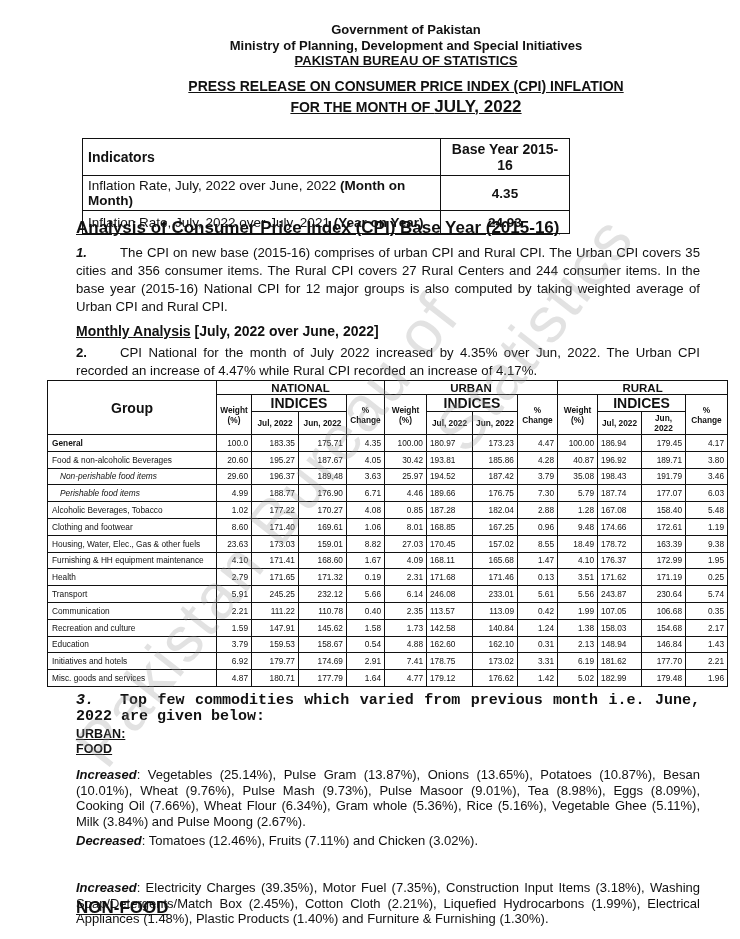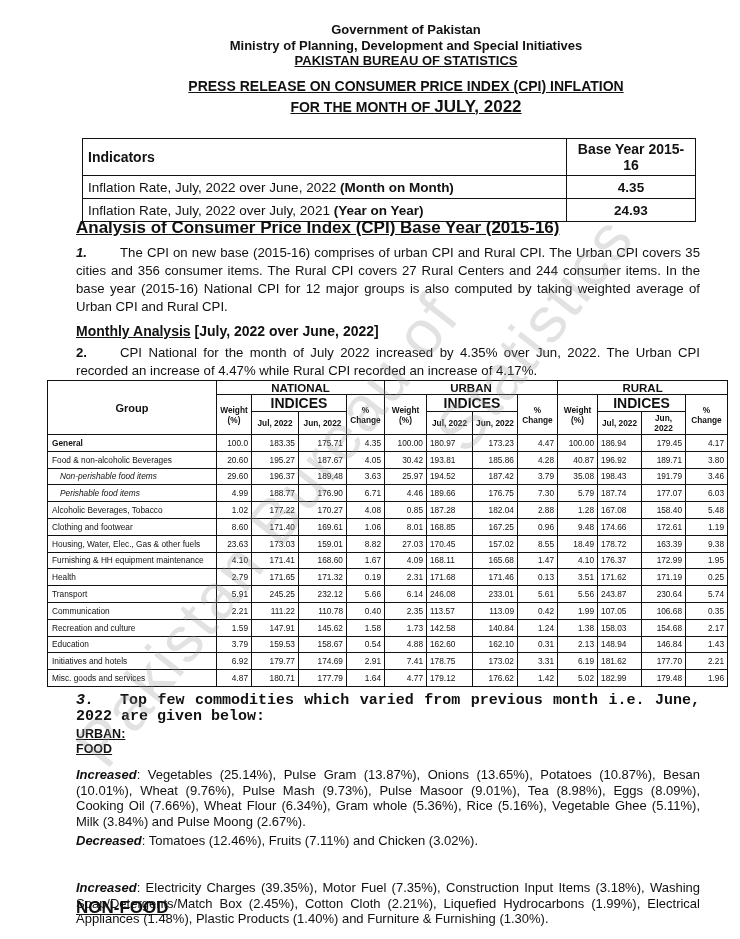--- a/index.html
+++ b/index.html
@@ -17,21 +17,21 @@
 
   .hdr { position: absolute; left: 0; width: 724px; text-align: center; font-weight: bold; padding-left: 44px; }
   .h1 { top: 22px; font-size: 13px; }
   .h2 { top: 38px; font-size: 13px; }
   .h3 { top: 53px; font-size: 13px; text-decoration: underline; }
   .h4 { top: 78px; font-size: 14px; text-decoration: underline; }
   .h5 { top: 97px; font-size: 14px; text-decoration: underline; }
   .h5 .big { font-size: 17px; }
 
   table.ind {
-    position: absolute; left: 82px; top: 138px; width: 614px;
+    position: absolute; left: 82px; top: 138px; width: 488px;
     border-collapse: collapse; font-size: 13.5px; border-radius: 7px;
   }
   table.ind td { border: 1.5px solid #111; padding: 2px 5px; height: 18px; }
   table.ind .c2 { width: 118px; text-align: center; font-weight: bold; }
   table.ind .hd { font-weight: bold; font-size: 14px; }
 
   .sec-title {
     position: absolute; left: 76px; top: 218px; font-size: 17px; font-weight: bold;
     text-decoration: underline;
   }
@@ -123,21 +123,21 @@
       <col style="width:46px">
       <col style="width:45px">
       <col style="width:40px">
     <col style="width:40px">
       <col style="width:44px">
       <col style="width:44px">
       <col style="width:42px">
   </colgroup>
   <thead>
     <tr>
-      <th rowspan="3" style="font-size:11px">Group</th>
+      <th rowspan="3" style="font-size:14px">Group</th>
       <th colspan="4" class="region">NATIONAL</th>
       <th colspan="4" class="region">URBAN</th>
       <th colspan="4" class="region">RURAL</th>
     </tr>
     <tr>
       <th rowspan="2" class="colh">Weight (%)</th>
       <th colspan="2" class="indices">INDICES</th>
       <th rowspan="2" class="colh">% Change</th>
       <th rowspan="2" class="colh">Weight (%)</th>
       <th colspan="2" class="indices">INDICES</th>

